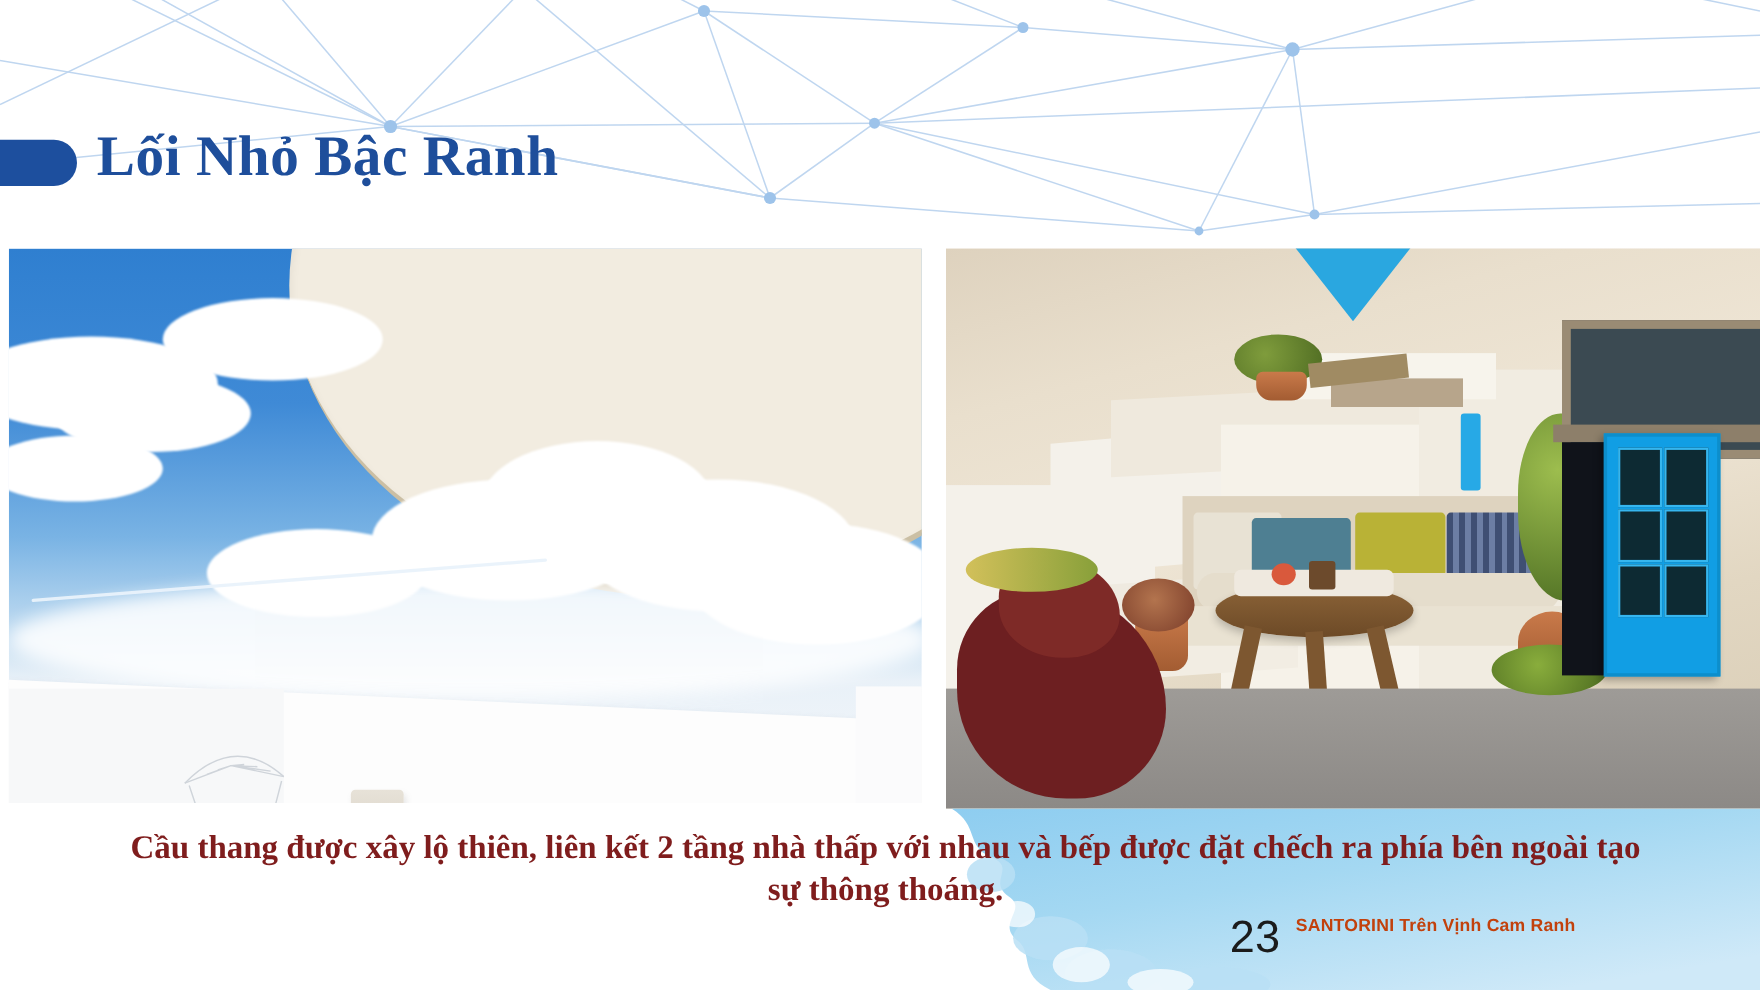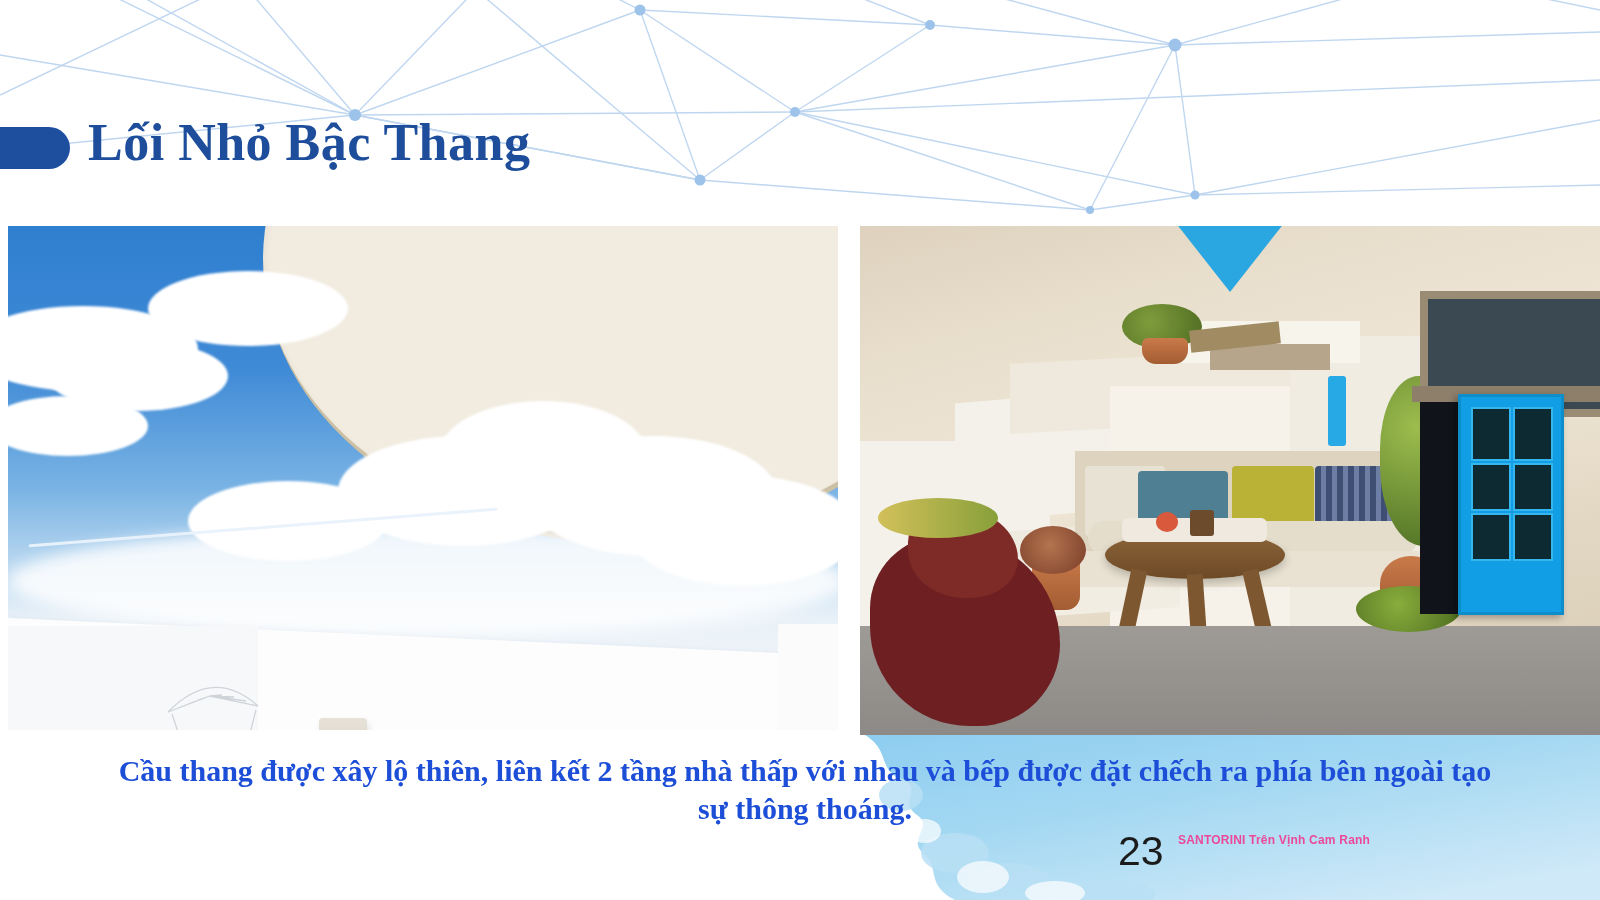--- a/index.html
+++ b/index.html
@@ -67,30 +67,30 @@
   .pot{position:absolute;border-radius:6px 6px 14px 14px;background:linear-gradient(180deg,#c97a4a,#a35c32);}
   .plant{position:absolute;border-radius:50%;}
   .succ{position:absolute;border-radius:40% 60% 45% 55%;background:#6d1f21;}
 
   
   .watercolor{position:absolute;left:805px;top:735px;width:795px;height:165px;overflow:hidden;}
 
   
   .caption{
     position:absolute;left:110px;top:752px;width:1390px;
-    text-align:center;color:#1d4ed8;font-weight:bold;
+    text-align:center;color:#7f1d1d;font-weight:bold;
     font-family:"Liberation Serif", serif;font-size:30px;line-height:1.25;
   }
   .pagenum{
     position:absolute;left:1118px;top:828px;color:#1b1b1b;
     font-family:"Liberation Sans", sans-serif;font-size:41px;
   }
   .brand{
-    position:absolute;left:1178px;top:833px;color:#ec4899;font-weight:bold;
-    font-family:"Liberation Sans", sans-serif;font-size:12px;letter-spacing:.2px;white-space:nowrap;
+    position:absolute;left:1178px;top:833px;color:#c2410c;font-weight:bold;
+    font-family:"Liberation Sans", sans-serif;font-size:16px;letter-spacing:.2px;white-space:nowrap;
   }
 </style>
 </head>
 <body>
 
 <div class="slide">
 
   <svg class="netdeco" viewBox="0 0 1600 230" preserveAspectRatio="none">
     <g stroke="#bcd4ef" stroke-width="1.4" fill="none" opacity="0.95">
       <path d="M60,-30 L355,115"></path>
@@ -135,21 +135,21 @@
       <circle cx="930" cy="25" r="5"></circle>
       <circle cx="1175" cy="45" r="6.5"></circle>
       <circle cx="1195" cy="195" r="4.5"></circle>
       <circle cx="700" cy="180" r="5.5"></circle>
       <circle cx="1090" cy="210" r="4"></circle>
       <circle cx="1430" cy="-10" r="4"></circle>
     </g>
   </svg>
 
   <div class="title-tab"></div>
-  <div class="title-text">Lối Nhỏ Bậc Thang</div>
+  <div class="title-text">Lối Nhỏ Bậc Ranh</div>
 
   <div class="photo photo-left">
     <div class="sky"></div>
     <div class="dome"></div>
 
     <div class="cloud" style="left:-40px;top:80px;width:230px;height:85px;"></div>
     <div class="cloud" style="left:40px;top:115px;width:180px;height:70px;"></div>
     <div class="cloud" style="left:140px;top:45px;width:200px;height:75px;"></div>
     <div class="cloud" style="left:-20px;top:170px;width:160px;height:60px;"></div>
     <div class="cloud" style="left:330px;top:210px;width:250px;height:110px;"></div>

